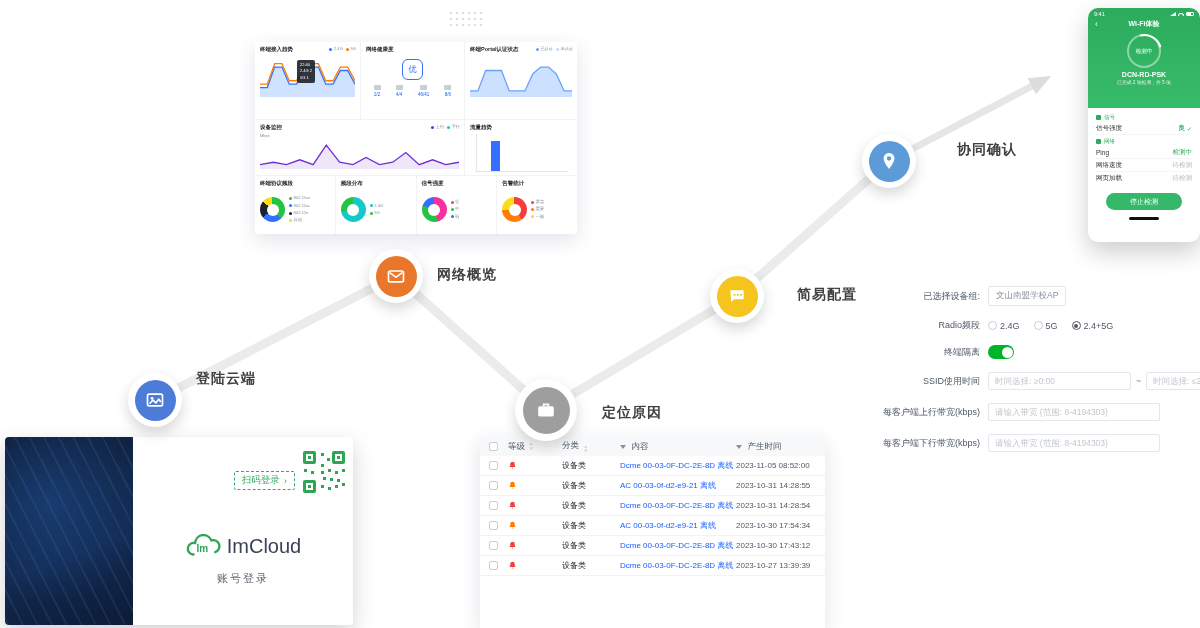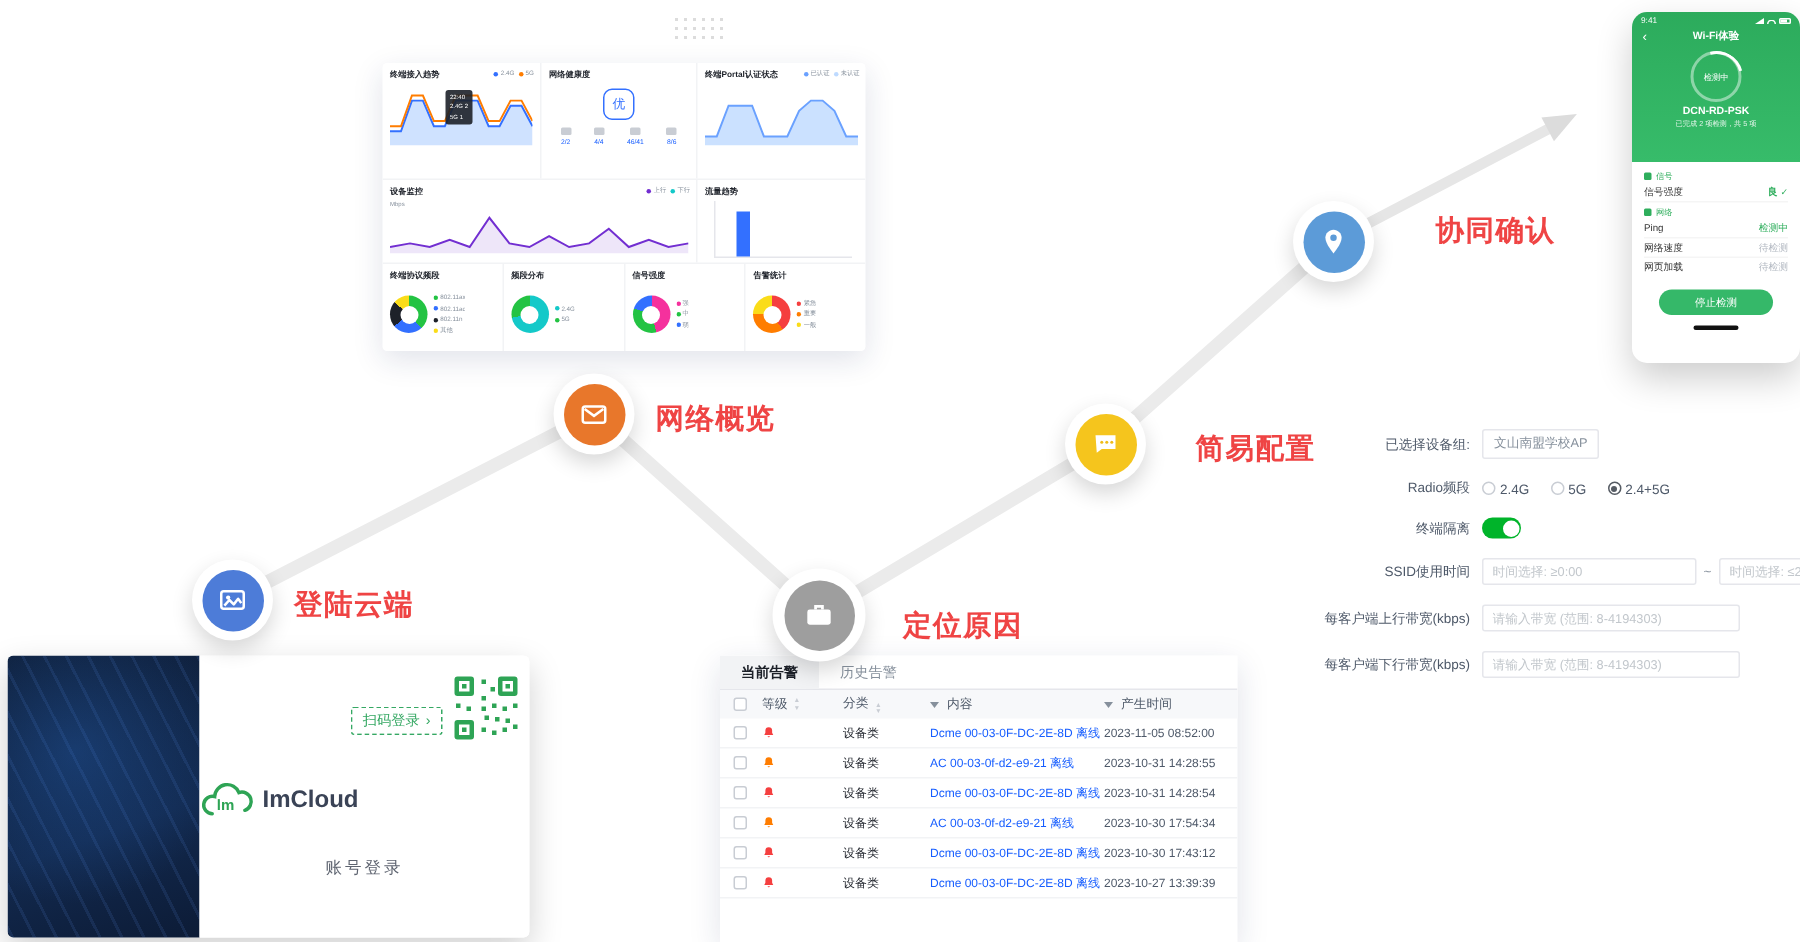--- a/index.html
+++ b/index.html
@@ -11,21 +11,21 @@
 
   .dots-deco{position:absolute;left:448px;top:10px;width:34px;height:16px;z-index:0;
     background-image:radial-gradient(#DCDCDC 1px,transparent 1.3px);background-size:6px 6px}
 
   
   .node{position:absolute;width:54px;height:54px;transform:translate(-50%,-50%);background:#fff;border-radius:50%;
     box-shadow:0 6px 14px rgba(0,0,0,.16);display:flex;align-items:center;justify-content:center;z-index:5}
   .node-lg{width:62px;height:62px}
   .node-inner{width:41px;height:41px;border-radius:50%;display:flex;align-items:center;justify-content:center}
   .node-lg .node-inner{width:47px;height:47px}
-  .node-label{position:absolute;z-index:5;font-size:19px;font-weight:700;color:#ef4444;letter-spacing:1px;white-space:nowrap}
+  .node-label{position:absolute;z-index:5;font-size:14px;font-weight:700;color:#404040;letter-spacing:1px;white-space:nowrap}
 
   
   .shot{position:absolute;background:#fff;z-index:2}
 
   
   .dashboard{left:255px;top:42px;width:322px;height:192px;border-radius:3px;
     box-shadow:0 6px 20px rgba(20,40,90,.13);font-size:5px;color:#4E5969;overflow:hidden}
   .dash-row{display:flex;border-bottom:1px solid #F2F3F5}
   .dash-row.r1{height:78px}
   .dash-row.r2{height:56px}
@@ -60,22 +60,22 @@
   .login-bar{height:20px;background:#161616;display:flex;align-items:center;gap:6px;padding:0 9px;color:#E8E8E8;font-size:9px}
   .login-body{display:flex;height:212px}
   .login-left{width:128px;flex:none;background:
     radial-gradient(circle at 35% 30%,rgba(46,120,220,.28),transparent 60%),
     repeating-linear-gradient(63deg,rgba(90,140,230,.13) 0 2px,transparent 2px 13px),
     linear-gradient(160deg,#0E1E38,#12294E 55%,#0B1830)}
   .login-right{flex:1;background:#fff;position:relative}
   .scan-btn{position:absolute;top:34px;right:58px;border:1px dashed #35A863;color:#35A863;font-size:9.5px;
     padding:2px 7px;border-radius:2px;display:flex;align-items:center;gap:4px;background:#fff;cursor:pointer}
   .qr{position:absolute;top:12px;right:6px}
-  .login-logo{position:absolute;top:84px;left:0;right:0;display:flex;align-items:center;gap:4px}
-  .brand-text{font-size:16px;font-weight:700;color:#3A4356}
+  .login-logo{position:absolute;top:96px;left:0;right:0;display:flex;align-items:center;justify-content:center;gap:4px}
+  .brand-text{font-size:20px;font-weight:400;color:#3A4356}
   .account-login{position:absolute;top:134px;left:0;right:0;text-align:center;color:#5E6470;font-size:11px;letter-spacing:2px}
 
   
   .alarm{left:480px;top:437px;width:345px;height:191px;box-shadow:0 6px 20px rgba(20,40,90,.13);overflow:hidden}
   .alarm-tabs{display:flex;height:23px;border-bottom:1px solid #E5E6EB;background:#fff;align-items:stretch}
   .alarm-tab{padding:0 14px;display:flex;align-items:center;color:#86909C;font-size:9.5px;cursor:pointer}
   .alarm-tab.active{color:#1D2129;font-weight:700;background:#F2F3F5}
   .alarm-actions{display:flex;gap:8px;padding:5px 10px;height:26px;align-items:center}
   .btn-green{display:flex;align-items:center;gap:3px;background:#2BA471;color:#fff;border:none;border-radius:3px;
     font-size:8.5px;padding:3px 9px;font-family:inherit;cursor:pointer;height:16px}
@@ -376,24 +376,20 @@
             <text x="11.5" y="19" font-size="10" font-weight="bold" fill="#2EA455">lm</text>
           </svg>
           <span class="brand-text">ImCloud</span>
         </div>
         <div class="account-login">账号登录</div>
       </div>
     </div>
   </div>
 
   <div class="shot alarm">
-    <div class="alarm-tabs">
-      <div class="alarm-tab active">当前告警</div>
-      <div class="alarm-tab">历史告警</div>
-    </div>
     <div class="alarm-head">
       <div class="c-check">
           <span class="checkbox"></span>
         </div>
       <div class="c-level">
           <span>等级</span>
         <span class="sorters">
             <span>▲</span>
             <span>▼</span>
           </span>
@@ -598,21 +594,21 @@
 
   <div class="node" style="left:155px;top:400px">
     <div class="node-inner" style="background: rgb(77, 124, 216);">
       <svg width="20" height="20" viewBox="0 0 24 24">
         <rect x="3" y="5" width="18" height="14" rx="2" fill="none" stroke="#fff" stroke-width="2"></rect>
         <circle cx="8.5" cy="10" r="1.7" fill="#fff"></circle>
         <path d="M5.5 16.5l4-4.5 3.5 3.5 3.5-4.5 2.5 3.5" fill="none" stroke="#fff" stroke-width="2" stroke-linejoin="round"></path>
       </svg>
     </div>
   </div>
-  <span class="node-label" style="left:196px;top:390px">登陆云端</span>
+  <span class="node-label" style="left:196px;top:370px">登陆云端</span>
 
   <div class="node" style="left:396px;top:276px">
     <div class="node-inner" style="background: rgb(232, 119, 43);">
       <svg width="20" height="20" viewBox="0 0 24 24">
         <rect x="3" y="6" width="18" height="13" rx="2" fill="none" stroke="#fff" stroke-width="2"></rect>
         <path d="M4.5 8l7.5 5.5L19.5 8" fill="none" stroke="#fff" stroke-width="2"></path>
       </svg>
     </div>
   </div>
   <span class="node-label" style="left:437px;top:266px">网络概览</span>

